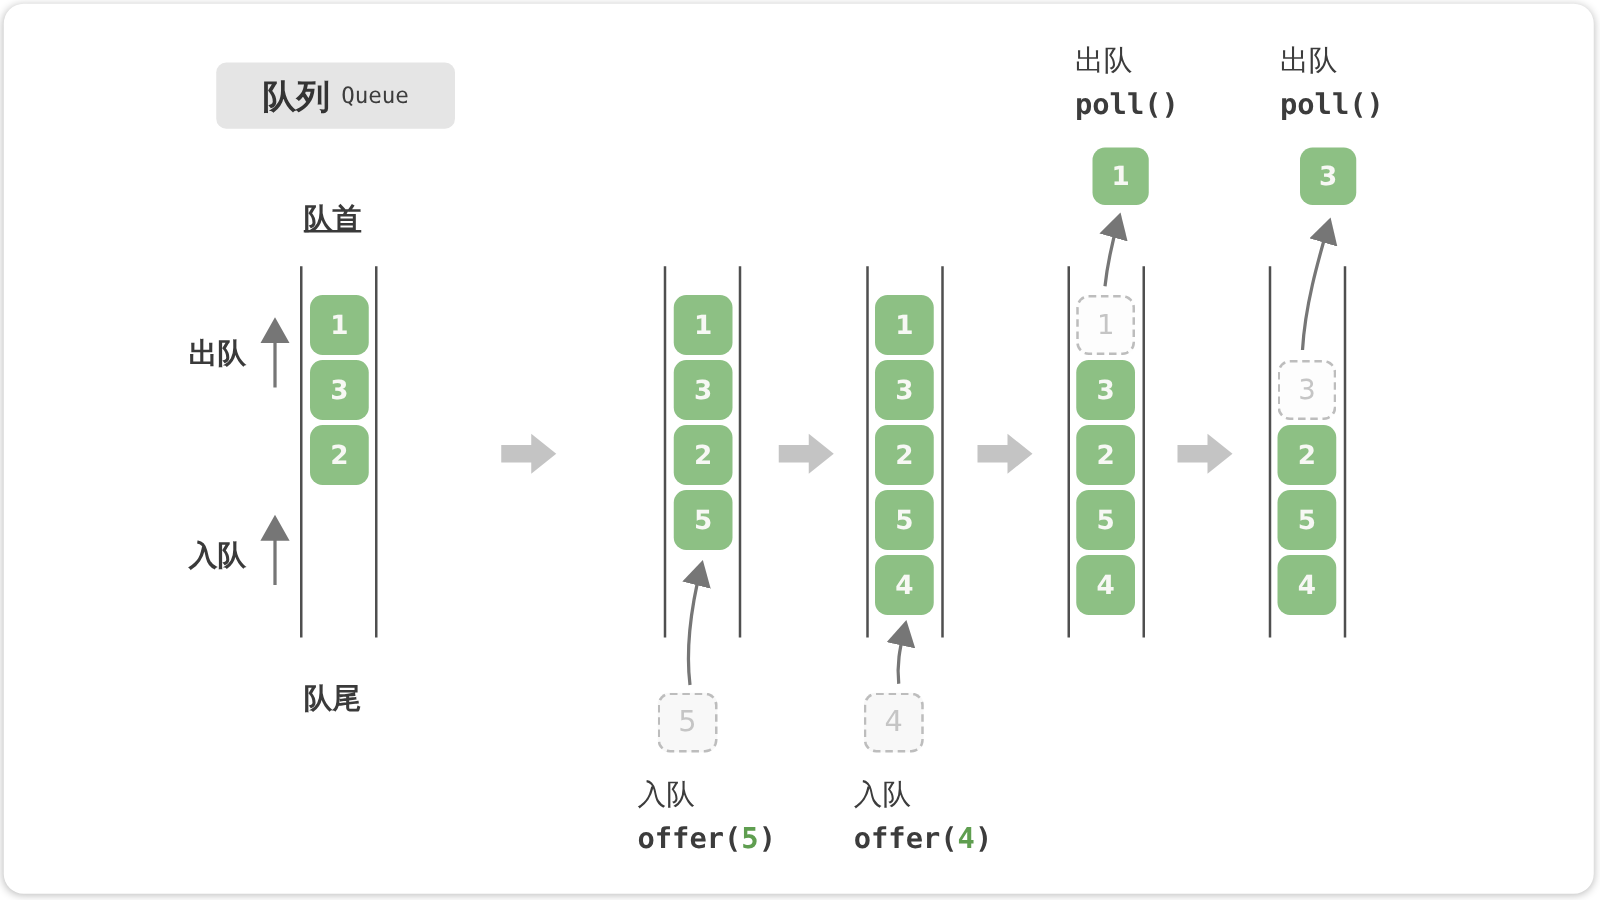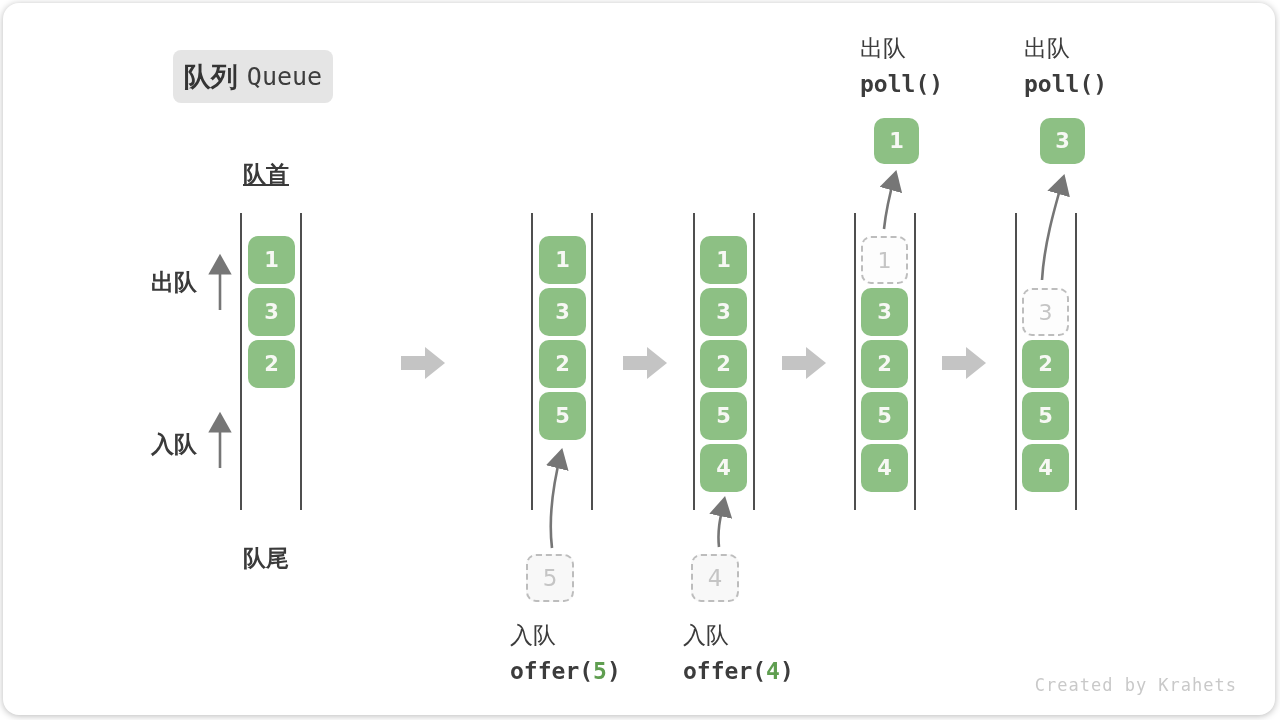--- a/index.html
+++ b/index.html
@@ -1,24 +1,24 @@
 <!DOCTYPE html>
 <html style="--box-green: #8dc084; --accent-green: #5f9e50; --badge-bg: #e5e5e5; --text-dark: #3b3b3b; --ghost-border: #bdbdbd; --ghost-text: #c5c5c5; --arrow-gray: #767676; --block-arrow-gray: #c4c4c4;"><head>
 <meta charset="utf-8">
 <style>
   html,body{margin:0;padding:0;width:1280px;height:720px;background:#fff;overflow:hidden;
     font-family:"DejaVu Sans","Liberation Sans",sans-serif;}
   .card{position:absolute;left:3px;top:3px;width:1272px;height:712px;background:#ffffff;
     border-radius:16px;box-shadow:0 1px 7px rgba(0,0,0,0.28);}
 
   
-  .badge{position:absolute;left:170px;top:47px;width:160px;height:53px;background:var(--badge-bg,#e5e5e5);
+  .badge{position:absolute;left:170px;top:47px;width:191px;height:53px;background:var(--badge-bg,#e5e5e5);
     border-radius:8px;display:flex;align-items:center;justify-content:center;gap:9px;}
   .badge .zh{font-size:27px;font-weight:700;color:#343434;}
-  .badge .en{font-family:"DejaVu Sans Mono","Liberation Mono",monospace;font-size:25px;color:#3d3d3d;}
+  .badge .en{font-family:"DejaVu Sans Mono","Liberation Mono",monospace;font-size:18px;color:#3d3d3d;}
 
   
   .cjk{position:absolute;font-size:23px;font-weight:700;color:#3a3a3a;white-space:nowrap;}
 
   
   .channel{position:absolute;top:210px;width:62px;height:297px;}
   .rail{position:absolute;top:0;width:2px;height:100%;background:#4f4f4f;}
   .rail.left{left:0;}
   .rail.right{right:0;}
 
@@ -142,14 +142,13 @@
   <div class="op" style="left:1021px;top:30px;">
     <div class="zh">出队</div>
     <div class="code">poll()</div>
   </div>
   <div class="qbox out" style="left:1037px;top:115px;">3</div>
   <div class="qbox ghost" style="left:1019px;top:285px;">3</div>
   <div class="qbox" style="left:1019px;top:337px;">2</div>
   <div class="qbox" style="left:1019px;top:389px;">5</div>
   <div class="qbox" style="left:1019px;top:441px;">4</div>
 
-  <div class="footer">Created by Krahets</div>
 </div>
 
 </body></html>

